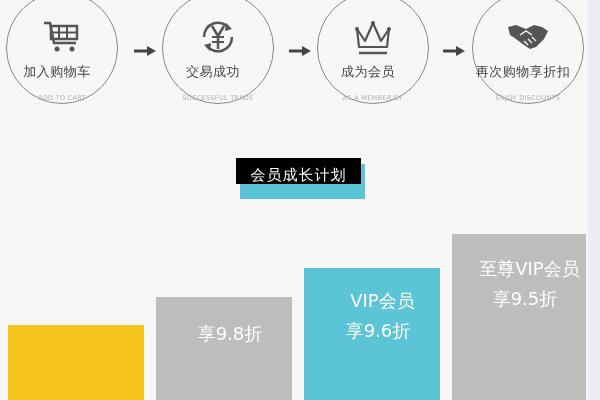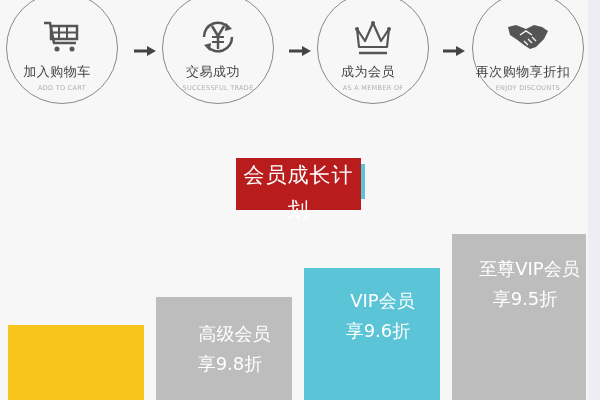--- a/index.html
+++ b/index.html
@@ -1,25 +1,25 @@
 <!DOCTYPE html>
 <html><head>
 <meta charset="utf-8">
 <style>
   html, body { margin:0; padding:0; }
   body { width:600px; height:400px; overflow:hidden; background:#f7f7f7; position:relative; font-family:"DejaVu Sans", sans-serif; }
   .rightbar { position:absolute; left:588px; top:0; width:12px; height:400px; background:#eceef4; }
   .circle { position:absolute; width:112px; height:112px; border:1.5px solid #8a8a8a; border-radius:50%; top:-8px; box-sizing:border-box; background:#f7f7f7; }
   .circle .icon { position:absolute; left:50%; top:24px; transform:translateX(-50%); width:44px; height:40px; }
   .circle .cn { position:absolute; left:0; right:10px; top:70px; text-align:center; font-size:13px; color:#444; letter-spacing:0.5px; white-space:nowrap; }
-  .circle .en { position:absolute; left:0; right:0; top:91px; text-align:center; font-size:6.5px; color:#b0b0b0; letter-spacing:0.3px; white-space:nowrap; }
+  .circle .en { position:absolute; left:0; right:0; top:101px; text-align:center; font-size:6.5px; color:#b0b0b0; letter-spacing:0.3px; white-space:nowrap; }
   .arrow { position:absolute; top:46px; width:22px; height:10px; }
   .badge-wrap { position:absolute; left:236px; top:158px; width:130px; height:40px; }
   .badge-shadow { position:absolute; left:4px; top:6px; width:125px; height:35px; background:#5bc4d6; }
-  .badge { position:absolute; left:0; top:0; width:125px; height:52px; background:#b91c1c; color:#fff; font-size:21px; line-height:35px; text-align:center; letter-spacing:1px; }
+  .badge { position:absolute; left:0; top:0; width:125px; height:26px; background:#000000; color:#fff; font-size:15px; line-height:35px; text-align:center; letter-spacing:1px; }
   .tier { position:absolute; color:#fff; text-align:center; font-size:18px; line-height:30px; box-sizing:border-box; }
   .tier .l1 { display:block;padding-left:21px; }
   .tier .l2 { display:block;padding-left:12px; }
 </style>
 </head>
 <body>
 
 <div class="rightbar"></div>
 
 <div class="circle" style="left:6px;">
@@ -90,21 +90,20 @@
 
 <div class="badge-wrap">
   <div class="badge-shadow"></div>
   <div class="badge">会员成长计划</div>
 </div>
 
 <div class="tier" style="left:8px; top:325px; width:136px; height:80px; background:#f8c51c; padding-top:14px;">
 </div>
 
 <div class="tier" style="left:156px; top:297px; width:136px; height:108px; background:#bdbdbd; padding-top:22px;">
-  <span class="l1">高级会员</span>
   <span class="l2">享9.8折</span>
 </div>
 
 <div class="tier" style="left:304px; top:268px; width:136px; height:137px; background:#5bc4d6; padding-top:18px;">
   <span class="l1">VIP会员</span>
   <span class="l2">享9.6折</span>
 </div>
 
 <div class="tier" style="left:452px; top:234px; width:134px; height:171px; background:#bdbdbd; padding-top:20px;">
   <span class="l1">至尊VIP会员</span>

